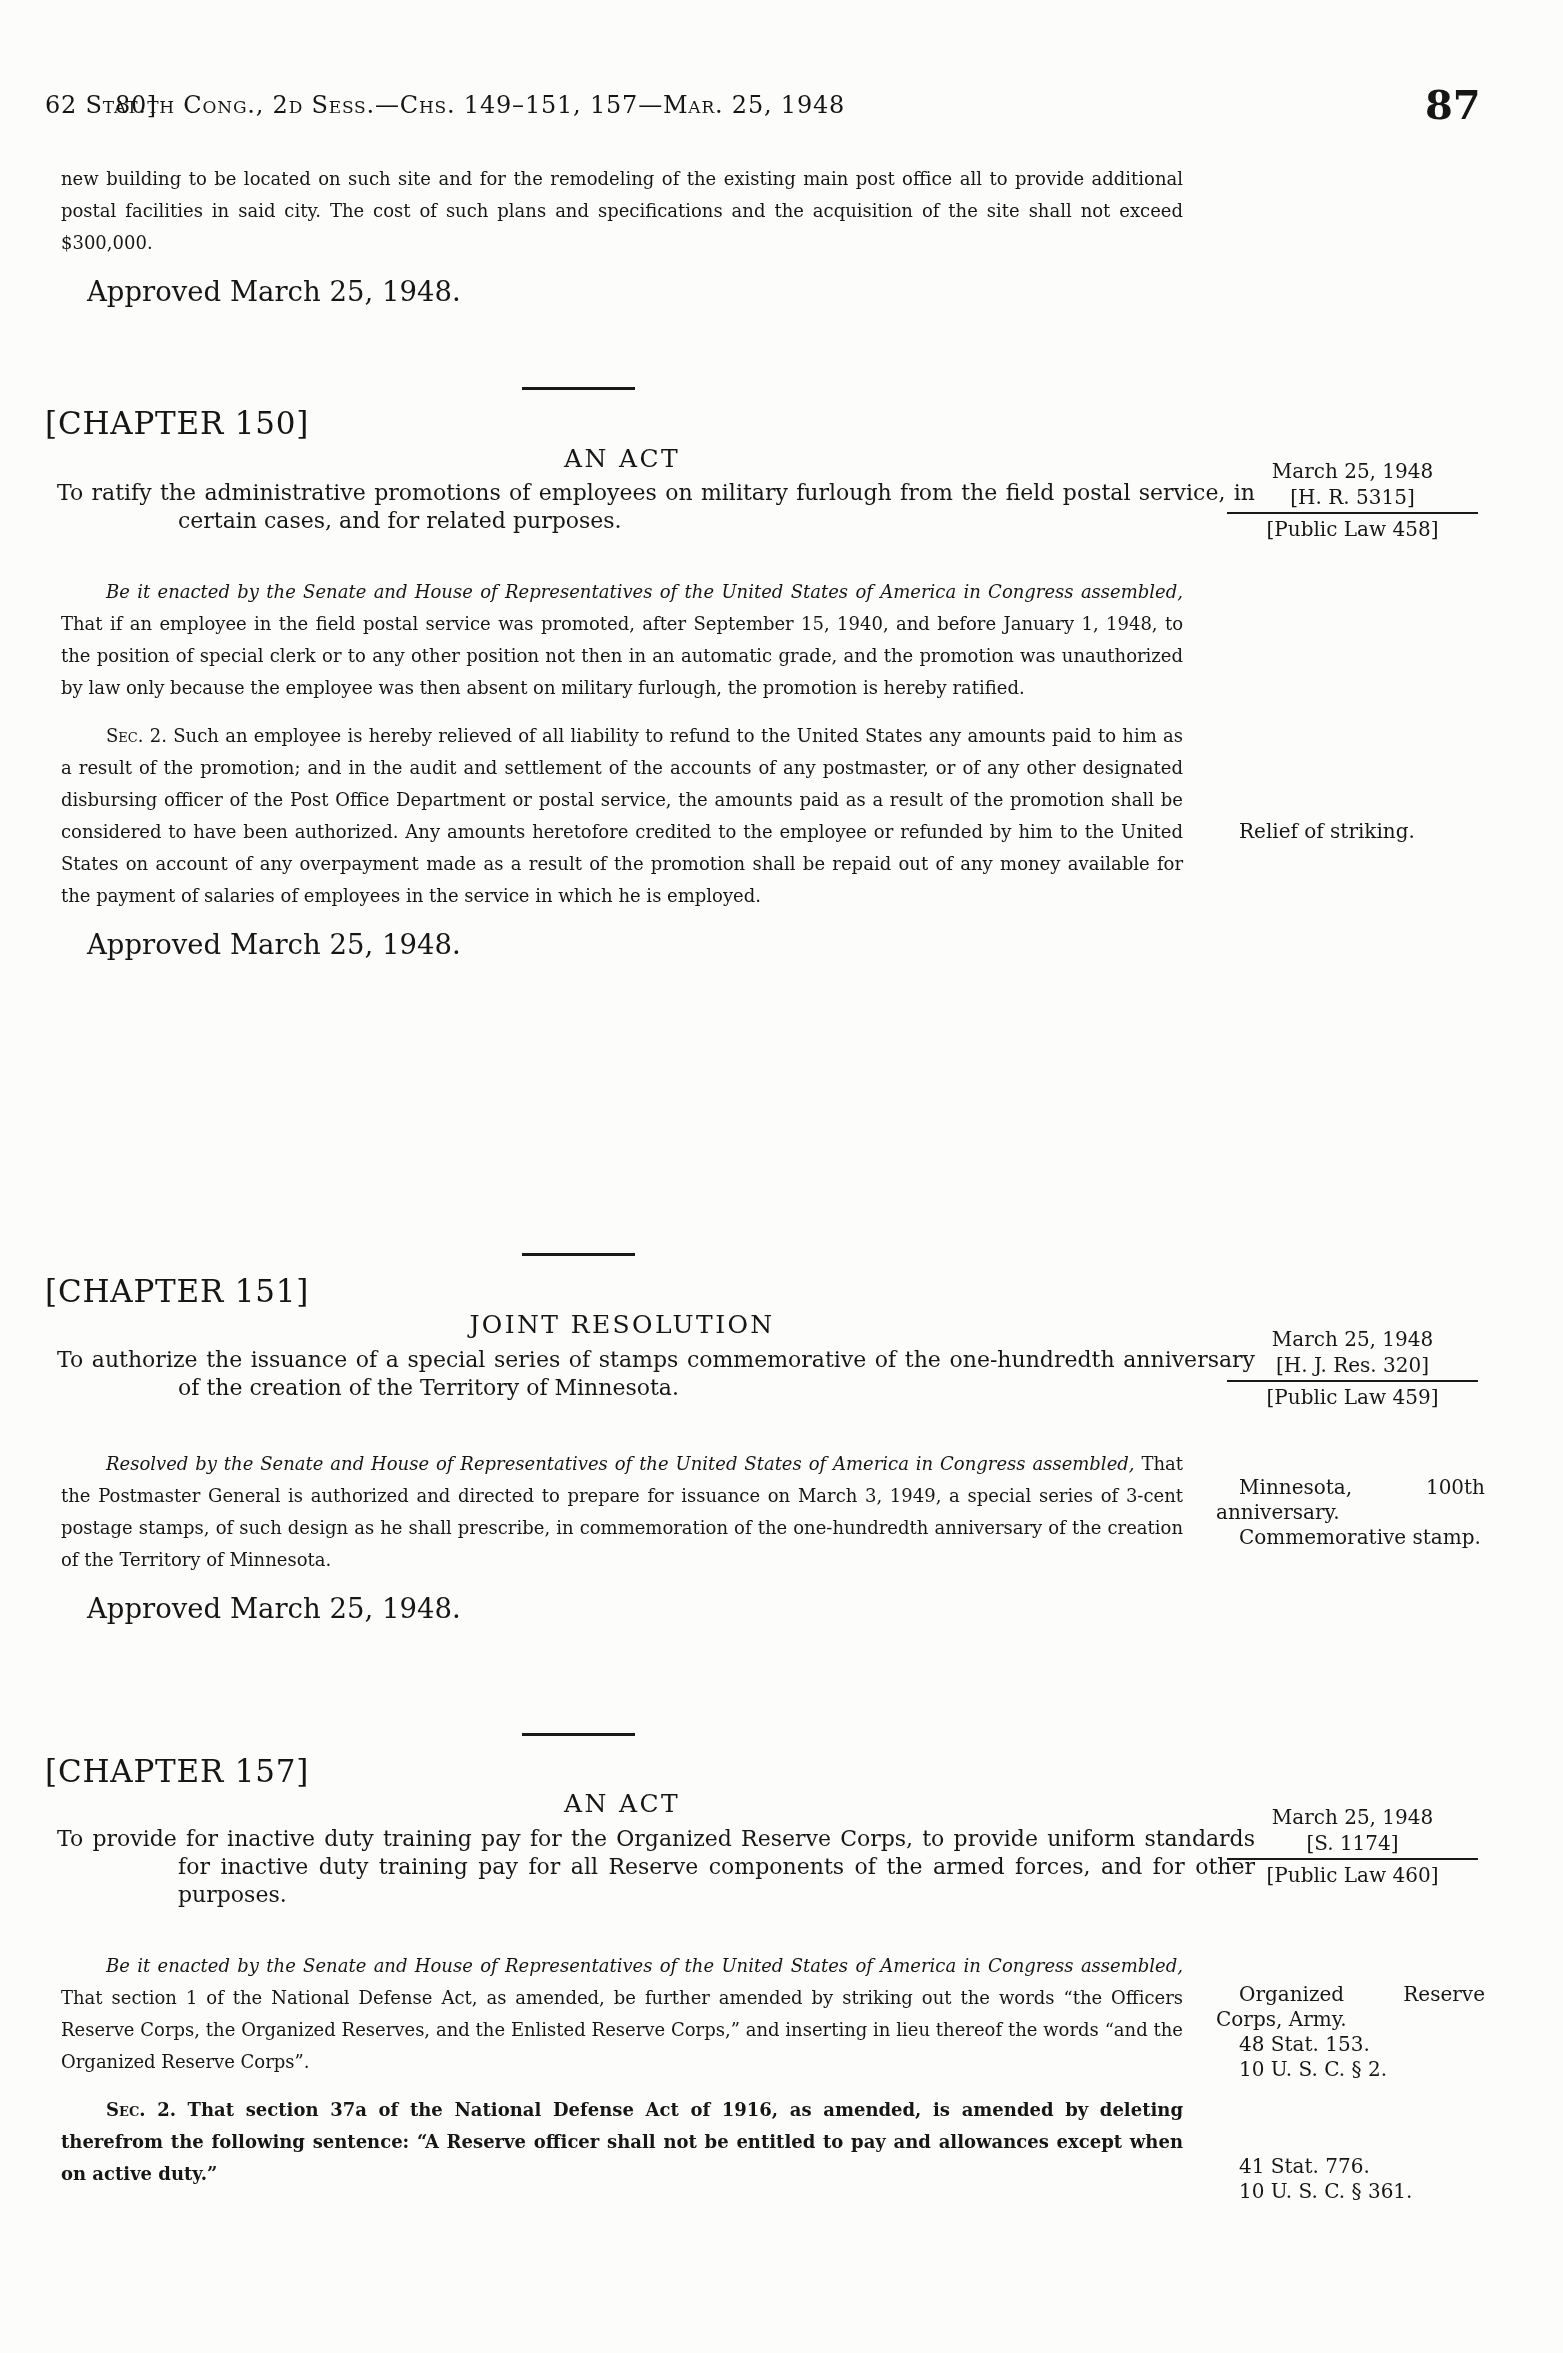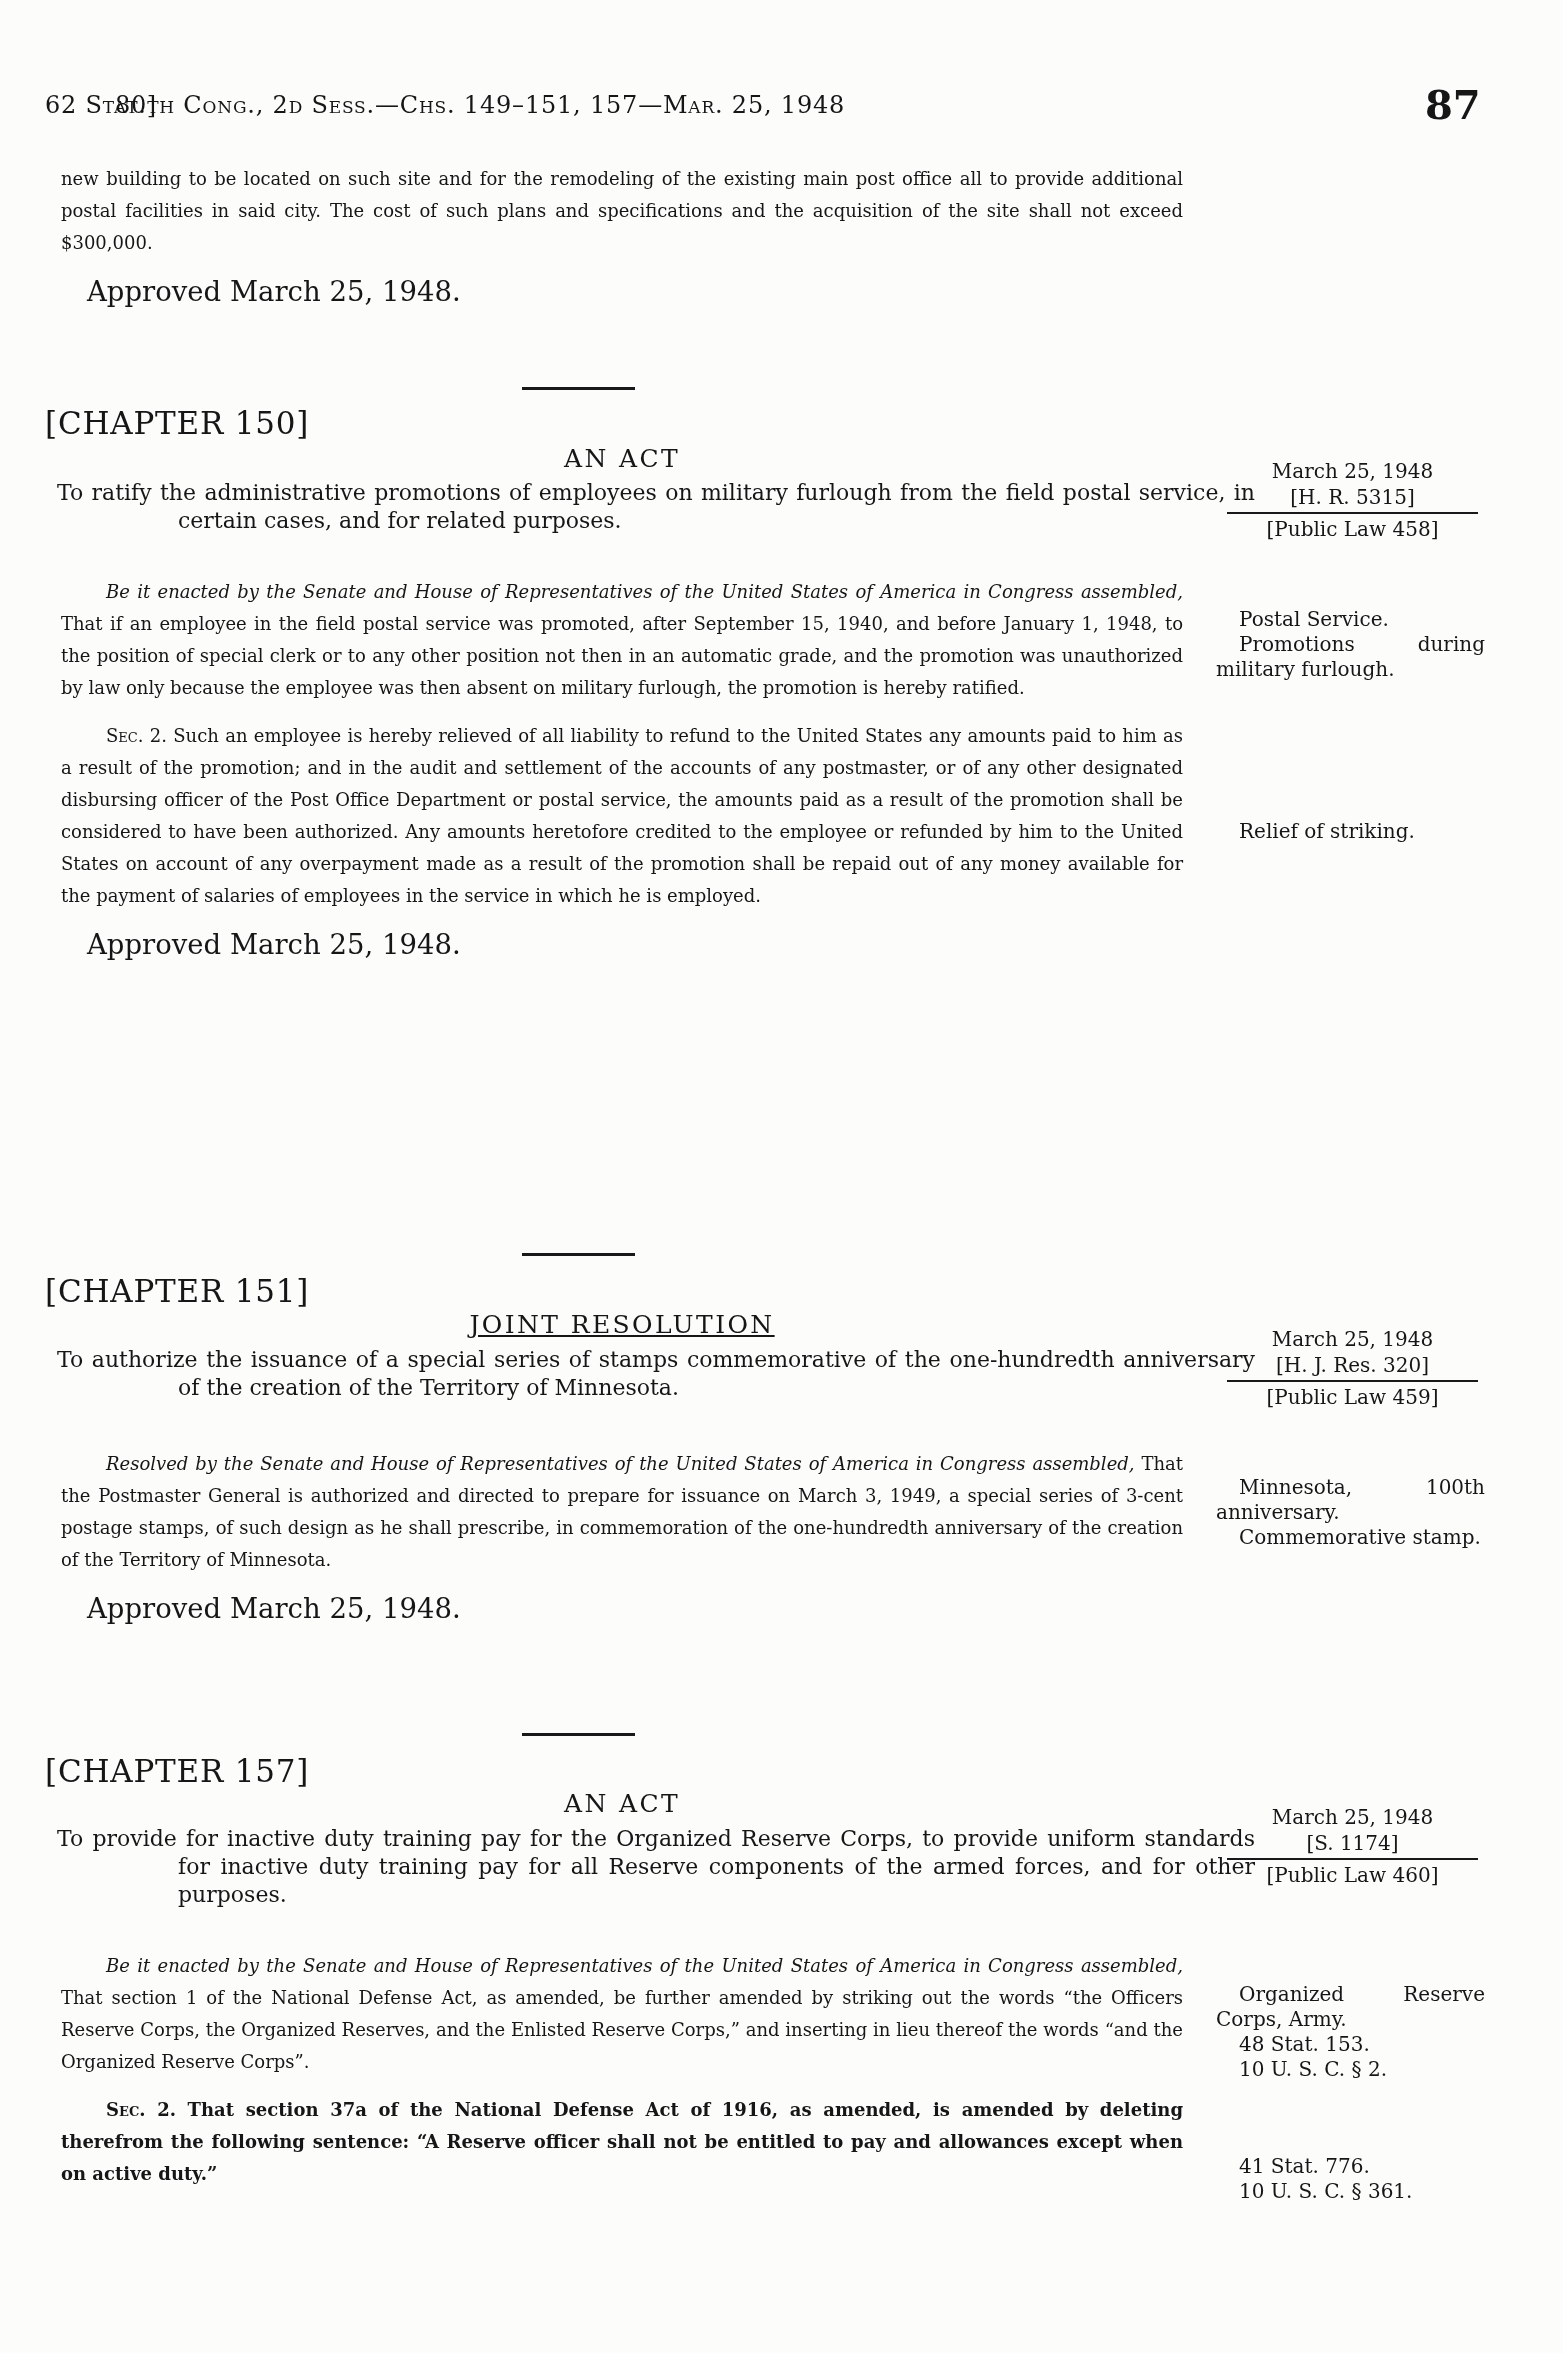--- a/index.html
+++ b/index.html
@@ -72,31 +72,27 @@
     <div class="cite-rule"></div>
     <div>[Public Law 458]</div>
   </div>
 
   <div class="main-block" style="top:560px;">
     <p class="body-par"><span class="lead-italic">Be it enacted by the Senate and House of Representatives of the United States of America in Congress assembled, </span><span>That if an employee in the field postal service was promoted, after September 15, 1940, and before January 1, 1948, to the position of special clerk or to any other position not then in an automatic grade, and the promotion was unauthorized by law only because the employee was then absent on military furlough, the promotion is hereby ratified.</span></p>
     <p class="body-par"><span class="lead-sc">Sec. 2. </span><span>Such an employee is hereby relieved of all liability to refund to the United States any amounts paid to him as a result of the promotion; and in the audit and settlement of the accounts of any postmaster, or of any other designated disbursing officer of the Post Office Department or postal service, the amounts paid as a result of the promotion shall be considered to have been authorized. Any amounts heretofore credited to the employee or refunded by him to the United States on account of any overpayment made as a result of the promotion shall be repaid out of any money available for the payment of salaries of employees in the service in which he is employed.</span></p>
     <p class="approved-line">Approved March 25, 1948.</p>
   </div>
 
-  <div class="margin-note" style="top:607px;">
-    <p>Postal Service.</p>
-    <p>Promotions during military furlough.</p>
-  </div>
   <div class="margin-note" style="top:819px;">
     <p>Relief of striking.</p>
   </div>
 
   <div class="divider" style="top:1253px;"></div>
   <div class="chapter-label" style="top:1273px;">[CHAPTER 151]</div>
-  <div class="act-heading" style="top:1310px;text-decoration:underline;">JOINT RESOLUTION</div>
+  <div class="act-heading" style="top:1310px;">JOINT RESOLUTION</div>
   <p class="synopsis" style="top:1346px;">To authorize the issuance of a special series of stamps commemorative of the one-hundredth anniversary of the creation of the Territory of Minnesota.</p>
 
   <div class="cite-block" style="top:1326px;">
     <div>March 25, 1948</div>
     <div>[H. J. Res. 320]</div>
     <div class="cite-rule"></div>
     <div>[Public Law 459]</div>
   </div>
 
   <div class="main-block" style="top:1432px;">

